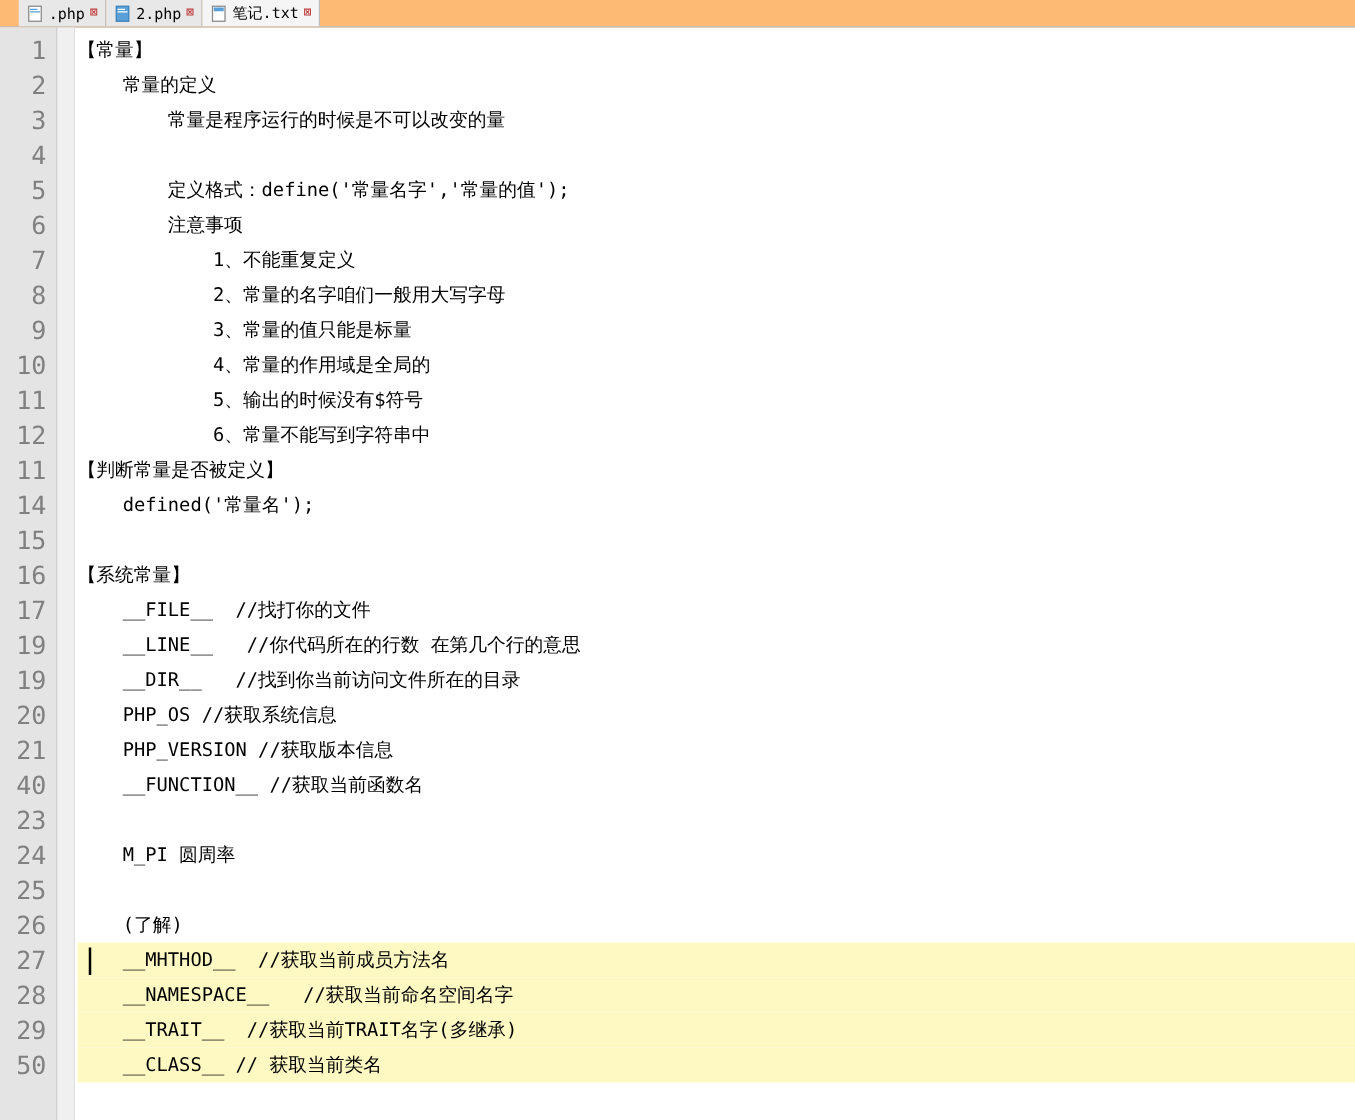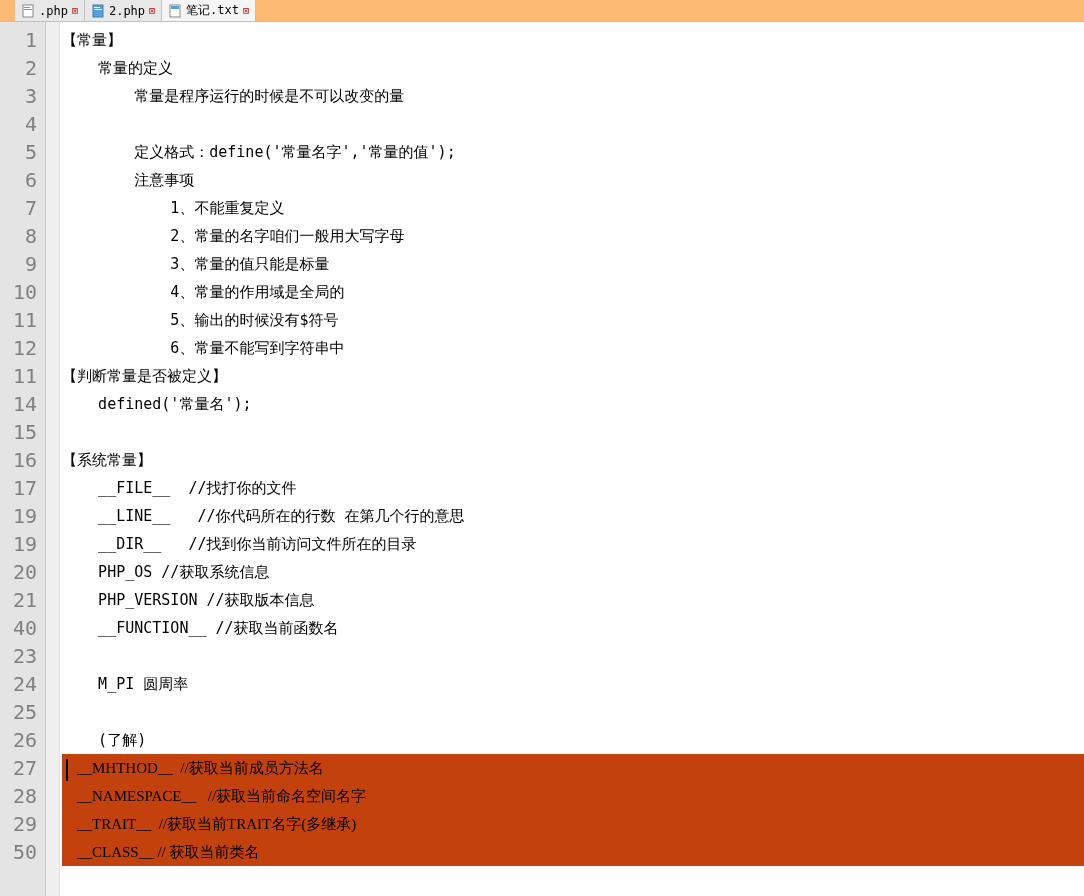--- a/index.html
+++ b/index.html
@@ -80,22 +80,21 @@
   padding-left: 2px;
   white-space: pre;
   color: #000;
   position: relative;
 }
 .code-line {
   height: 28px;
   display: block;
 }
 .code-line.selected {
-  background: #c2410c;
-  font-family: Liberation Serif, serif;
+  background: #fef9c3;
 }
 .caret {
   display: inline-block;
   width: 1px;
   height: 22px;
   border-left: 2px solid #000;
   vertical-align: middle;
   margin-right: -2px;
 }
 </style>

